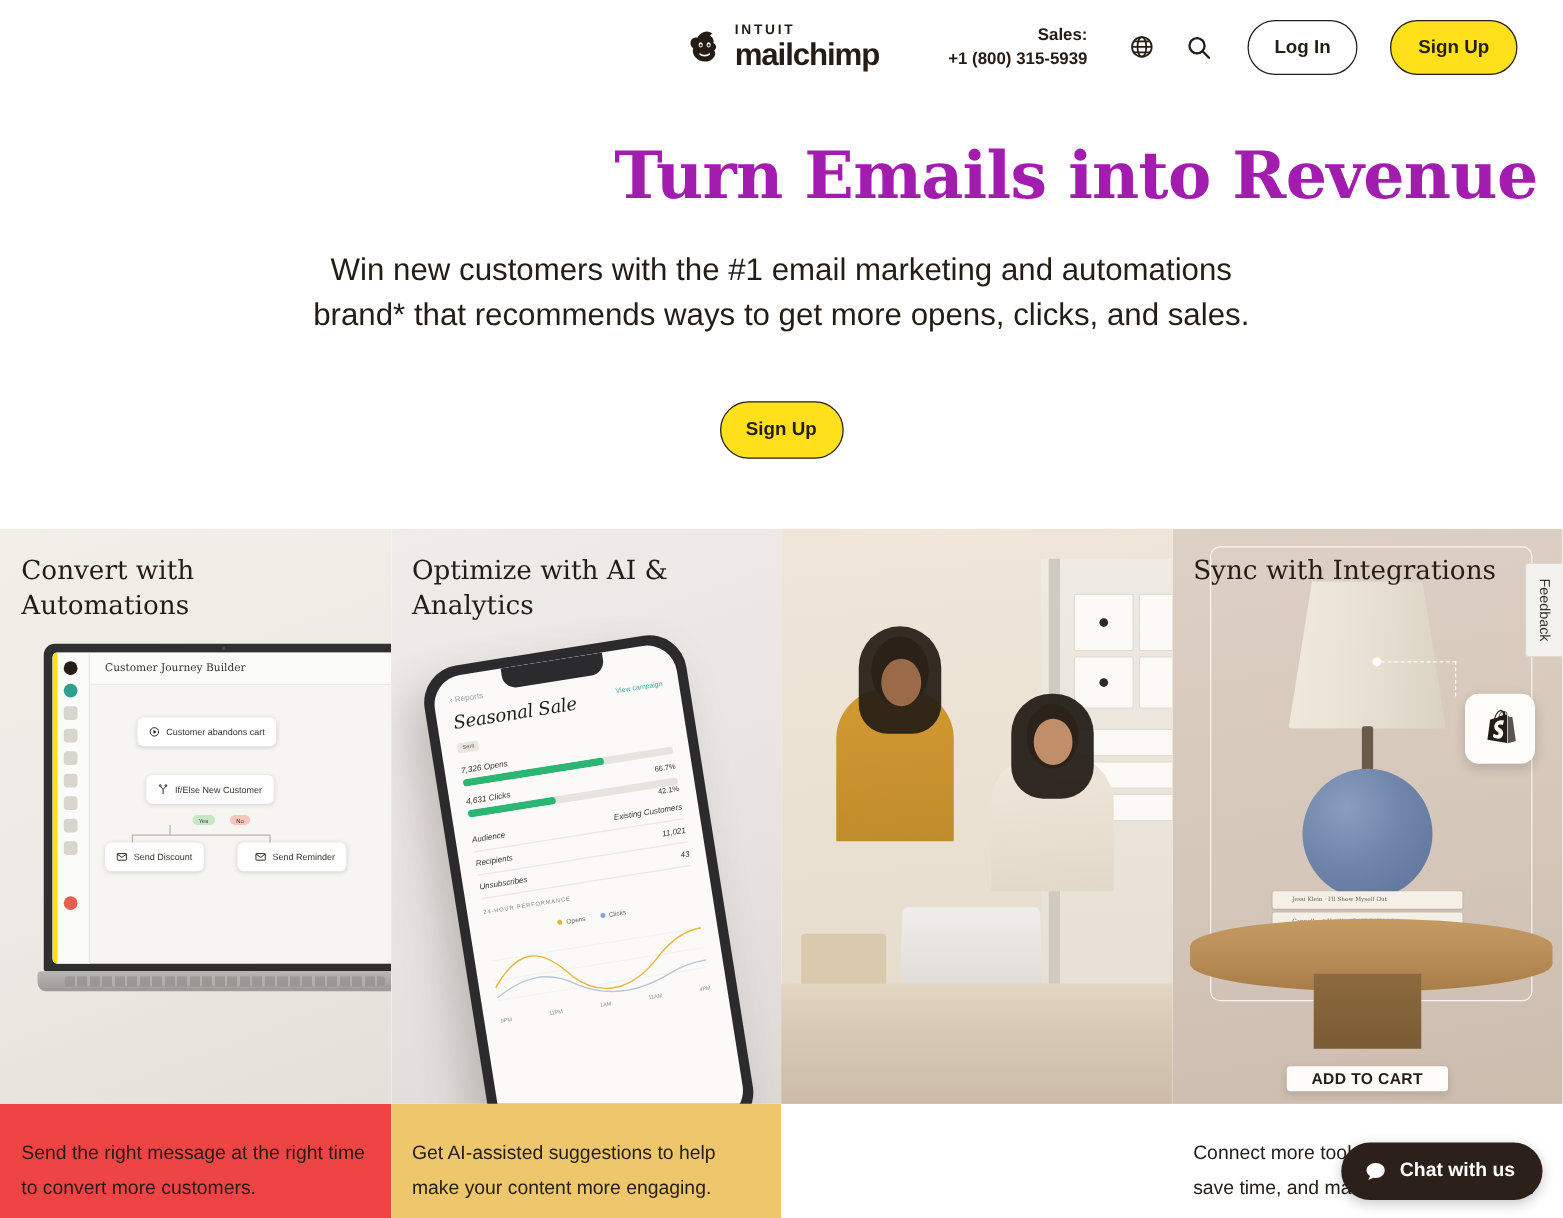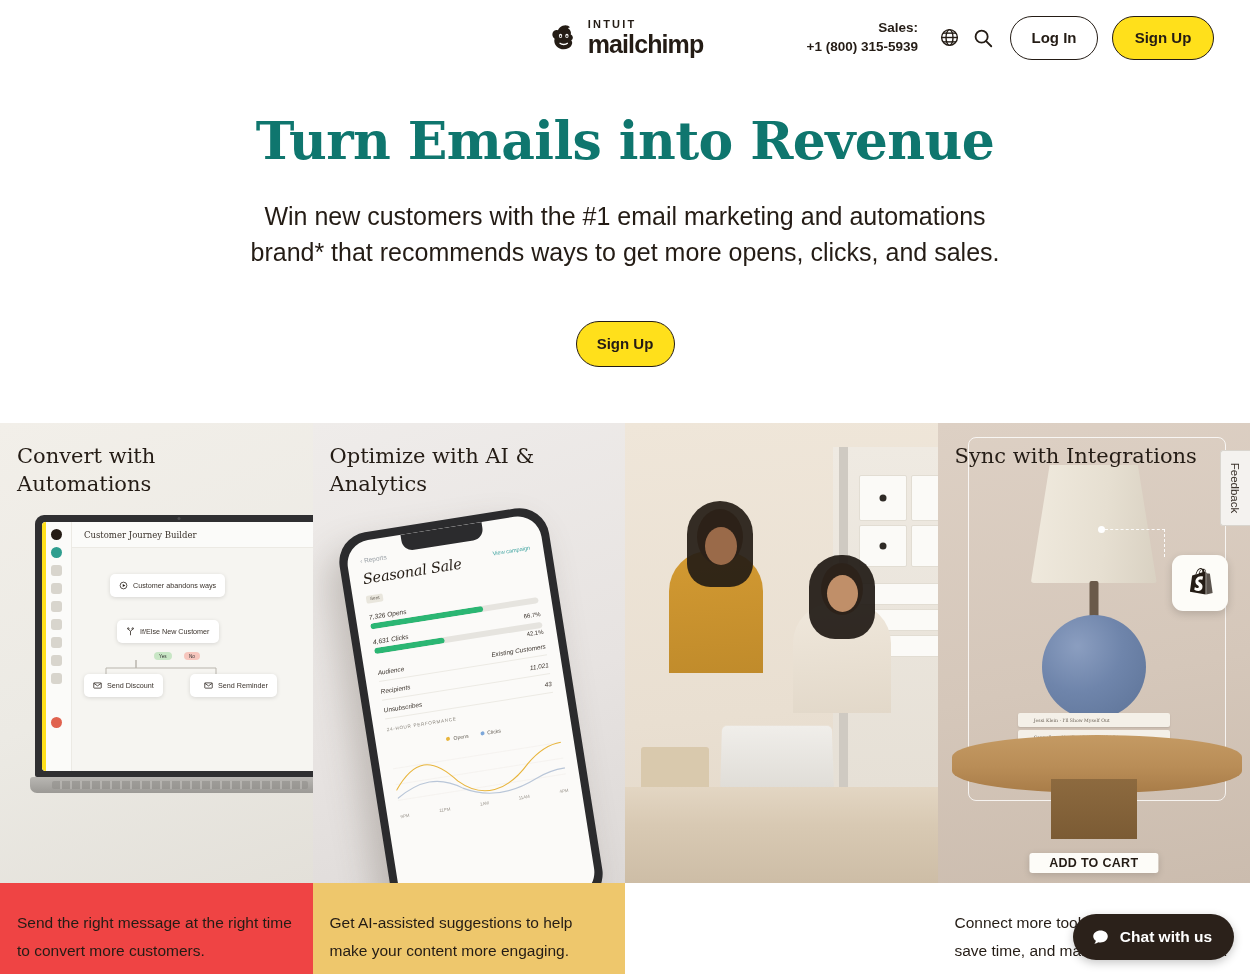--- a/index.html
+++ b/index.html
@@ -50,21 +50,21 @@
   }
   .logo-name {
     font-size: 25px; font-weight: 800; letter-spacing: -0.9px;
     color: #241c15;
   }
 
   .header-right {
     margin-left: auto;
     display: flex;
     align-items: center;
-    gap: 0;
+    gap: 12px;
   }
   .sales-block {
     text-align: right;
     line-height: 1.35;
     margin-right: 14px;
     cursor: pointer;
   }
   .sales-label { font-size: 13.5px; font-weight: 700; color: #241c15; }
   .sales-phone { font-size: 13.5px; font-weight: 700; color: #241c15; white-space: nowrap; }
 
@@ -103,22 +103,23 @@
   
   .hero {
     text-align: center;
     padding: 38px 20px 0;
   }
   .hero-title {
     font-family: "DejaVu Serif", serif;
     font-size: 52px;
     font-weight: 700;
     letter-spacing: -0.6px;
-    color: #0f766e;
+    color: #a21caf;
     line-height: 1.08;
+    text-align: right;
   }
   .hero-sub {
     margin: 30px auto 0;
     max-width: 760px;
     font-size: 25px;
     line-height: 1.43;
     color: #241c15;
     font-weight: 400;
   }
   .hero-cta-wrap { margin-top: 50px; display: flex; justify-content: center; }
@@ -526,21 +527,21 @@
               <div class="rail-dot red"></div>
             </div>
             <div class="lp-body">
               <div class="lp-topbar">Customer Journey Builder</div>
 
               <div class="node n1">
                 <svg class="node-ico" viewBox="0 0 24 24" fill="none" stroke="#241c15" stroke-width="2">
                   <circle cx="12" cy="12" r="9"></circle>
                     <polygon points="10,8 17,12 10,16" fill="#241c15" stroke="none"></polygon>
                 </svg>
-                <span>Customer abandons ways</span>
+                <span>Customer abandons cart</span>
               </div>
 
               <div class="node n2">
                 <svg class="node-ico" viewBox="0 0 24 24" fill="none" stroke="#241c15" stroke-width="2">
                   <path d="M12 22V12M12 12L6 5M12 12l6-7"></path>
                     <circle cx="6" cy="4" r="2"></circle>
                     <circle cx="18" cy="4" r="2"></circle>
                 </svg>
                 <span>If/Else New Customer</span>
               </div>

